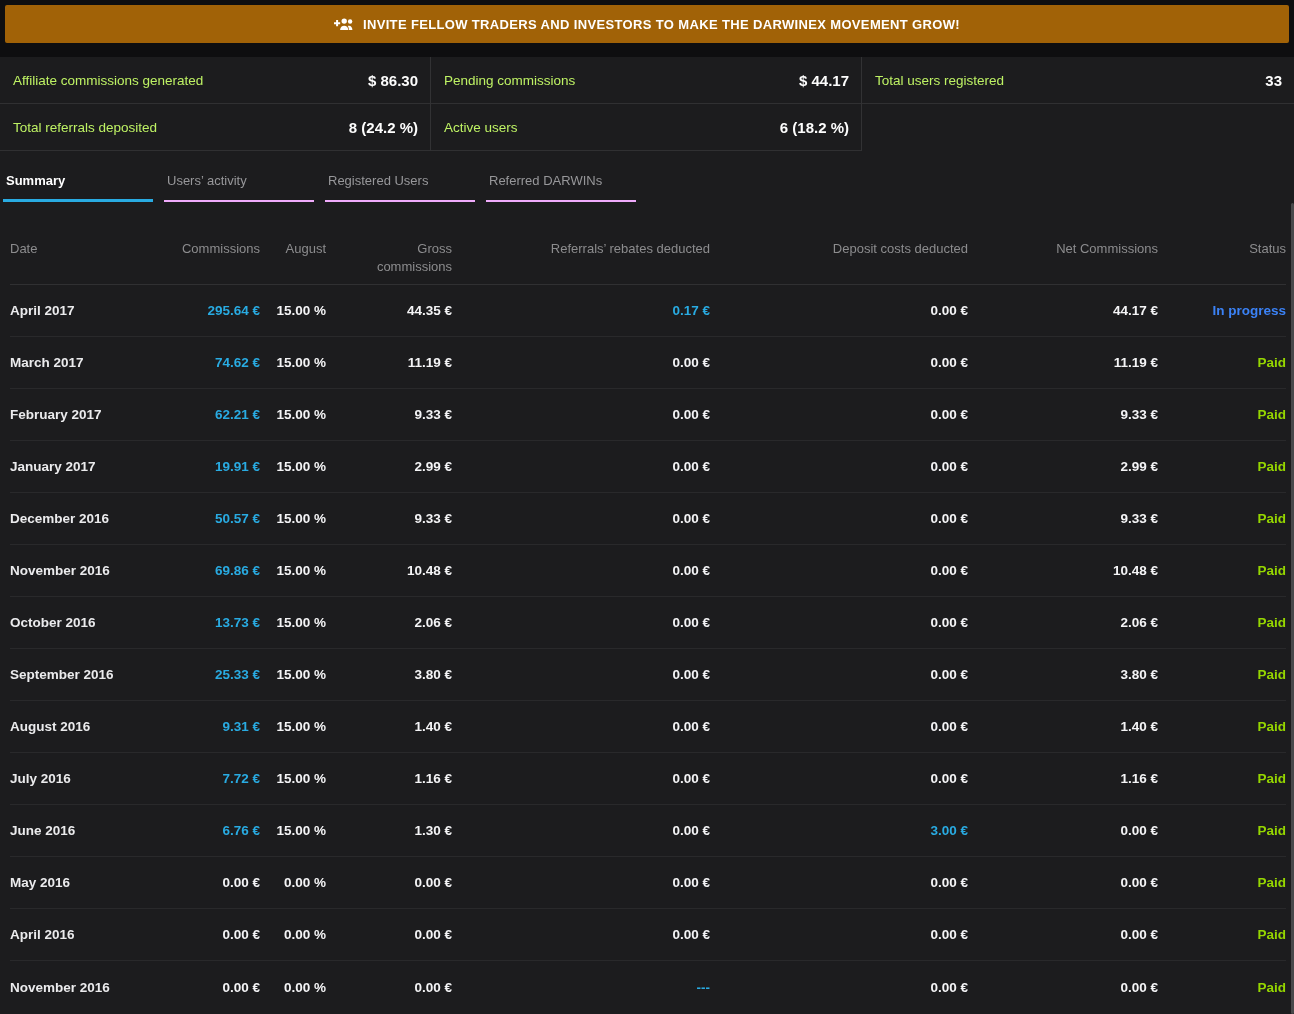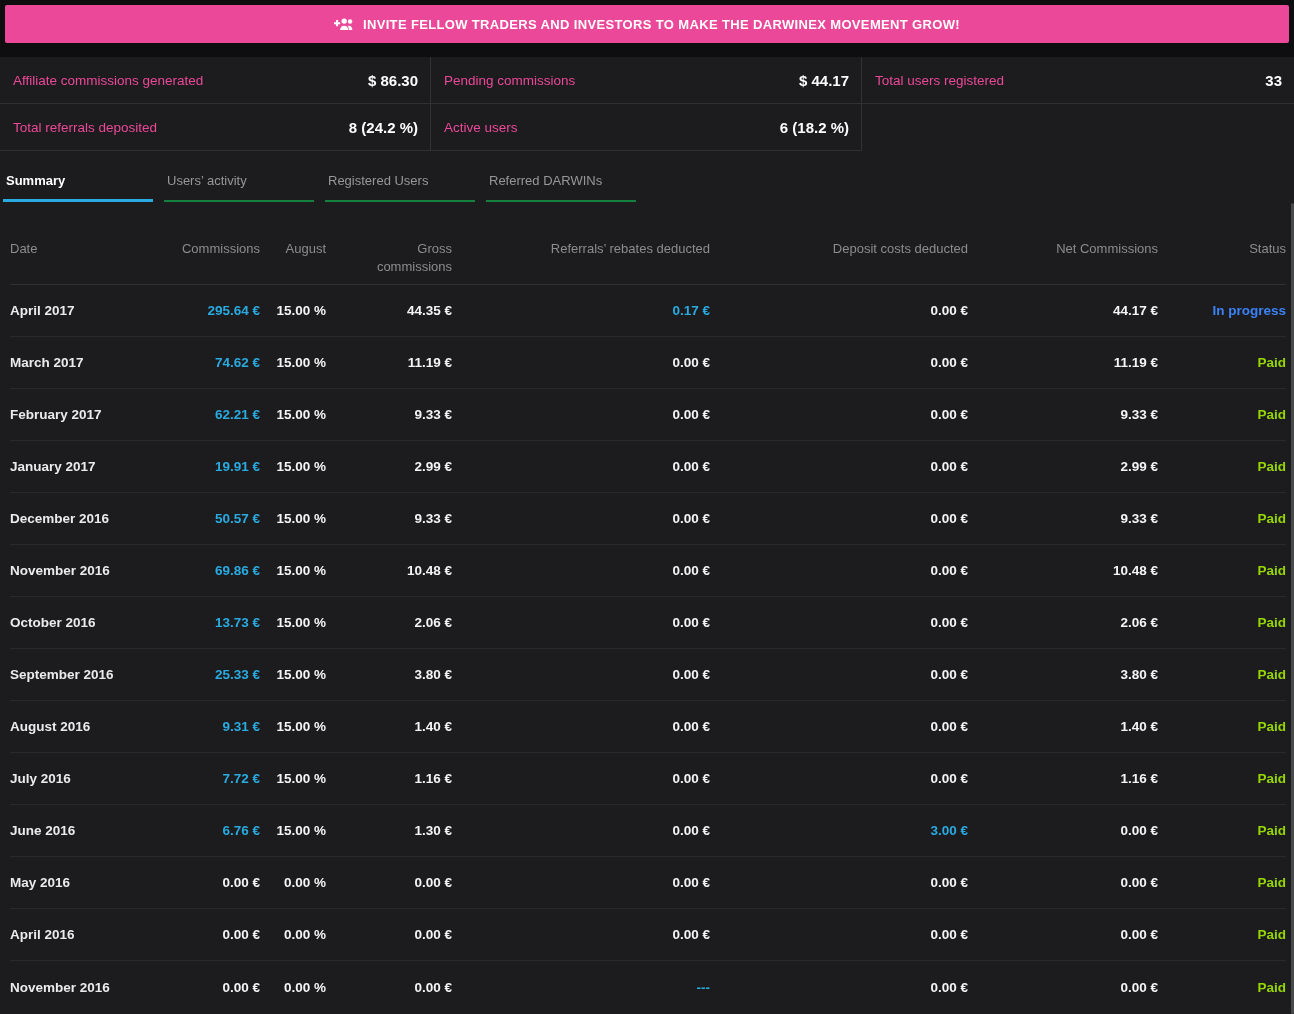--- a/index.html
+++ b/index.html
@@ -7,41 +7,41 @@
   body {
     background:#1c1c1e;
     font-family:"Liberation Sans", sans-serif;
     position:relative;
     -webkit-font-smoothing:antialiased;
   }
   
   .top-area { height:57px; background:#0e0e10; padding:5px; }
   .banner {
     height:38px; border-radius:2px;
-    background:#ec4899;
+    background:#a16207;
     display:flex; align-items:center; justify-content:center;
     color:#fff; font-size:13px; font-weight:700; letter-spacing:.35px;
     cursor:pointer;
   }
   .banner .ico { margin-right:8px; display:inline-flex; }
   
   .stats { display:grid; grid-template-columns:431px 431px 432px; background:#1c1c1e; }
   .stat-col { border-right:1px solid #323234; }
   .stat-col:last-child { border-right:none; }
   .stat-item {
     height:47px; display:flex; align-items:center; justify-content:space-between;
     padding:0 12px 0 13px; border-bottom:1px solid #303032;
   }
-  .stat-label { color:#ec4899; font-size:13.5px; }
+  .stat-label { color:#bef264; font-size:13.5px; }
   .stat-value { color:#fdfdfd; font-size:15px; font-weight:700; }
   
   .tabs { display:flex; gap:11px; padding-left:3px; margin-top:22px; }
   .tab {
     width:150px; padding:0 0 11px 3px; font-size:13px; color:#97979a;
-    border-bottom:2px solid #15803d; cursor:pointer;
+    border-bottom:2px solid #f0abfc; cursor:pointer;
   }
   .tab.active { color:#ffffff; font-weight:700; border-bottom:3px solid #29abe2; }
   
   .table-wrap { padding:0 8px 0 10px; }
   .grid { display:grid; grid-template-columns:120px 130px 66px 126px 258px 258px 190px 128px; }
   .thead { padding-top:38px; padding-bottom:8px; border-bottom:1px solid #303032; }
   .hcell { color:#8c8c8e; font-size:13px; line-height:18px; }
   .left { text-align:left; }
   .right { text-align:right; }
   .hdr-gross { padding-left:34px; }

